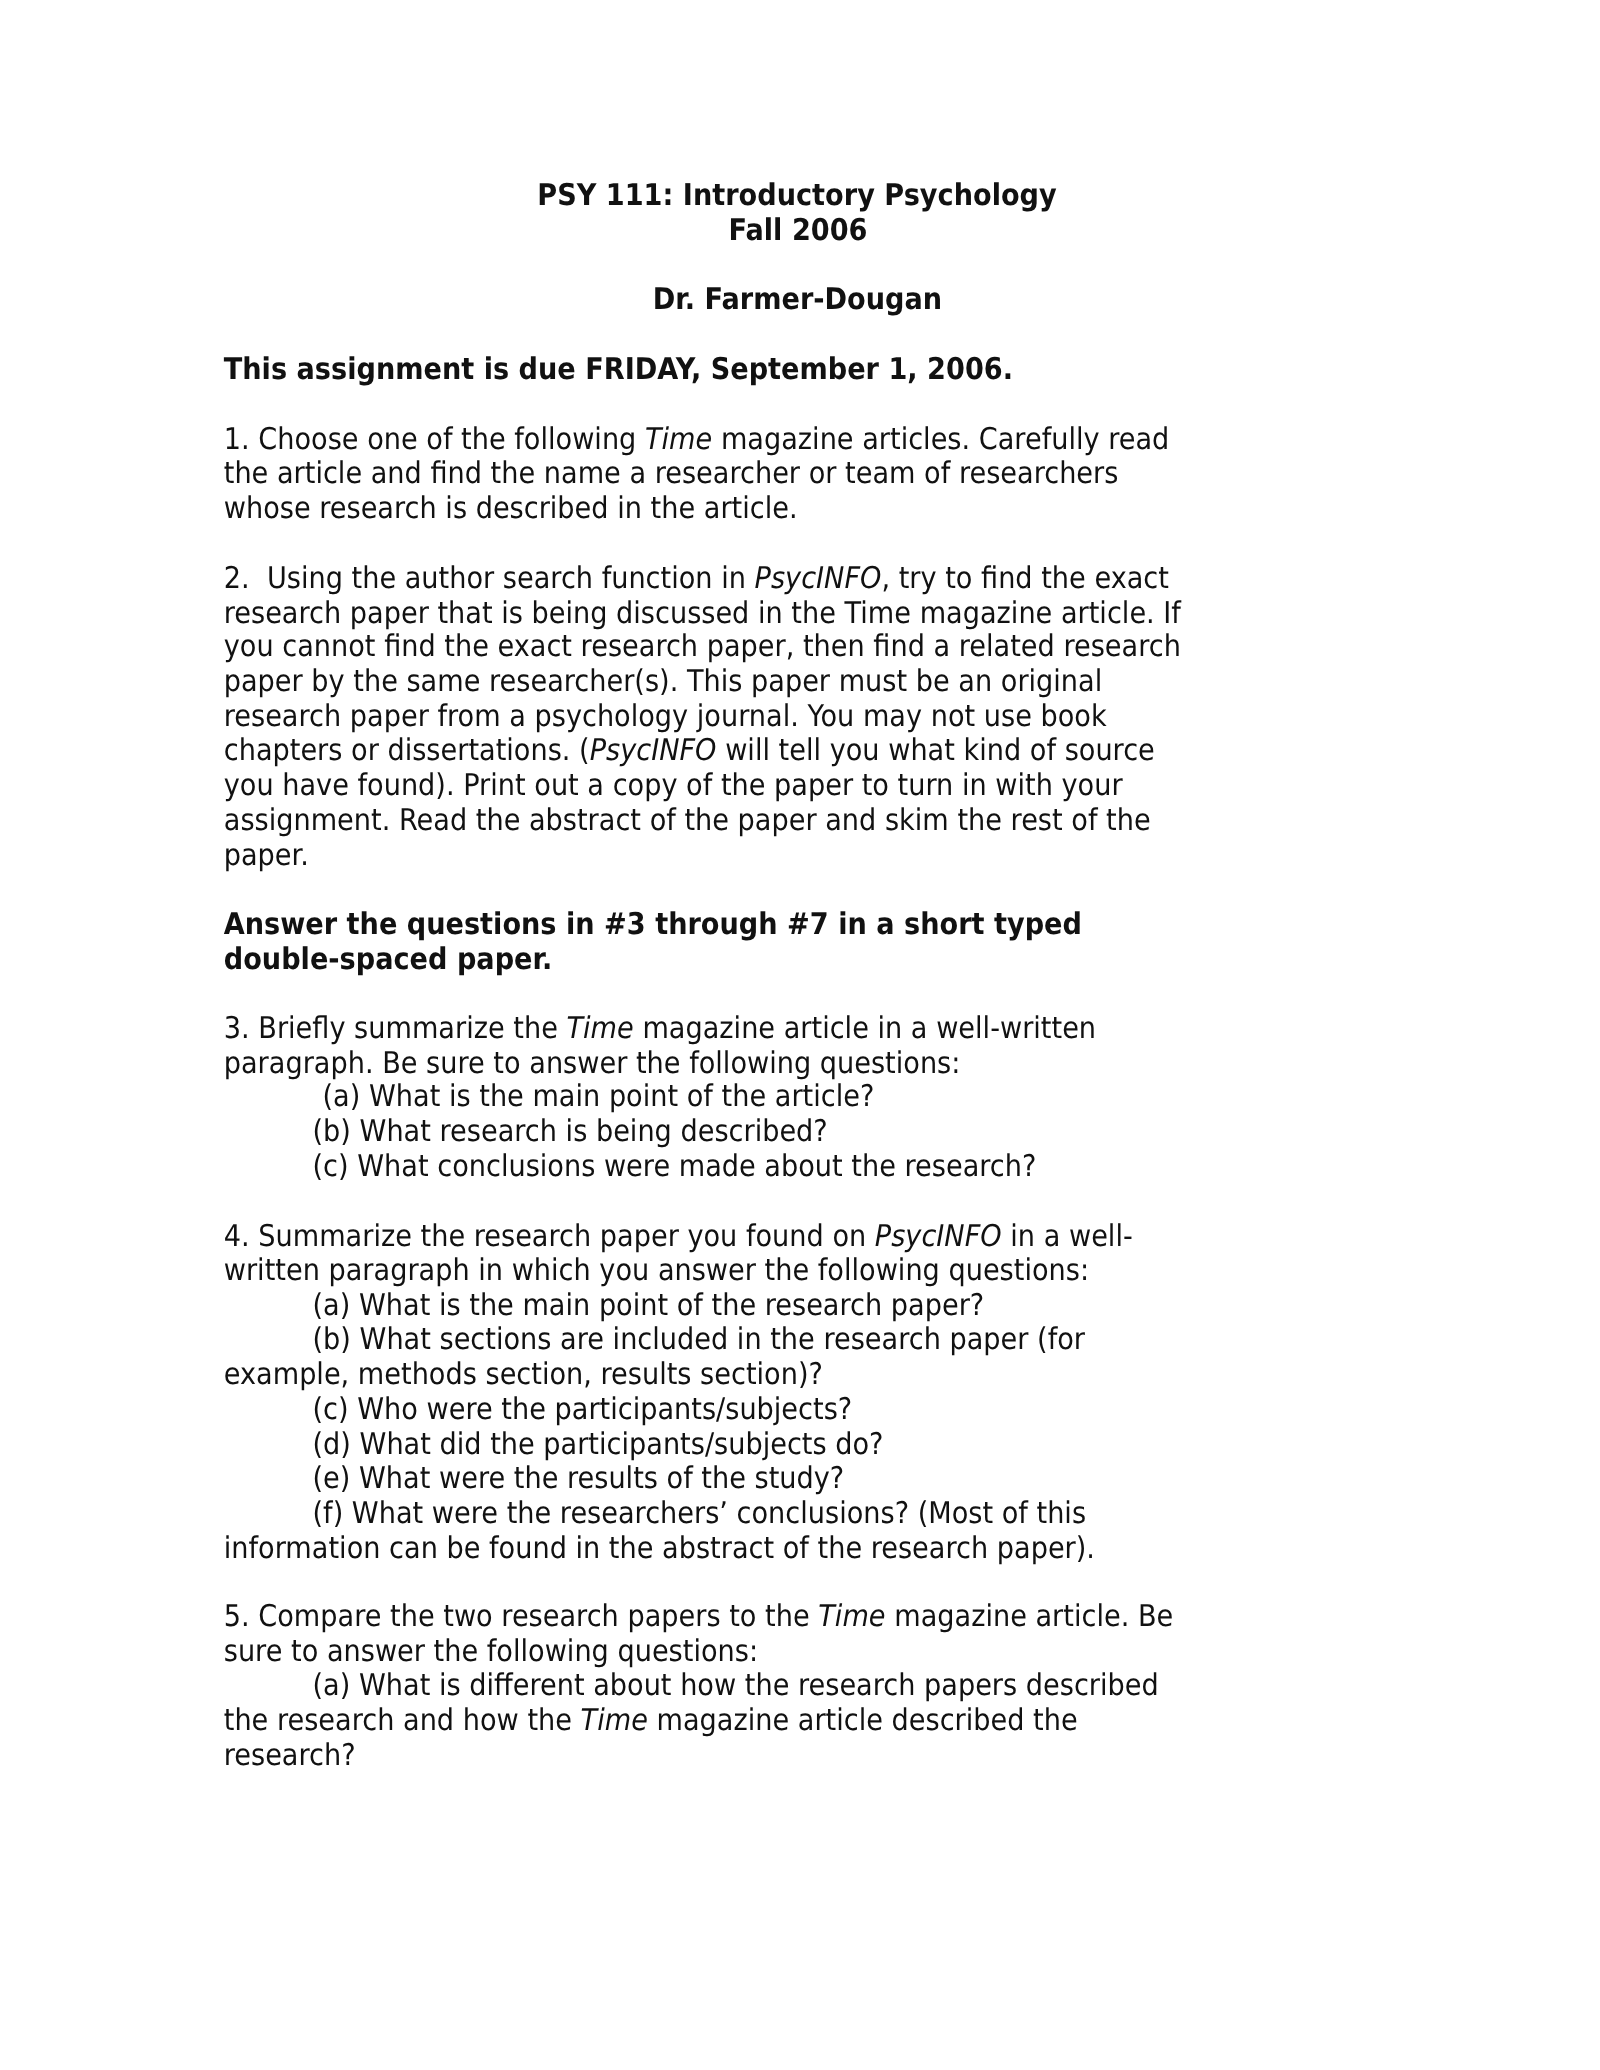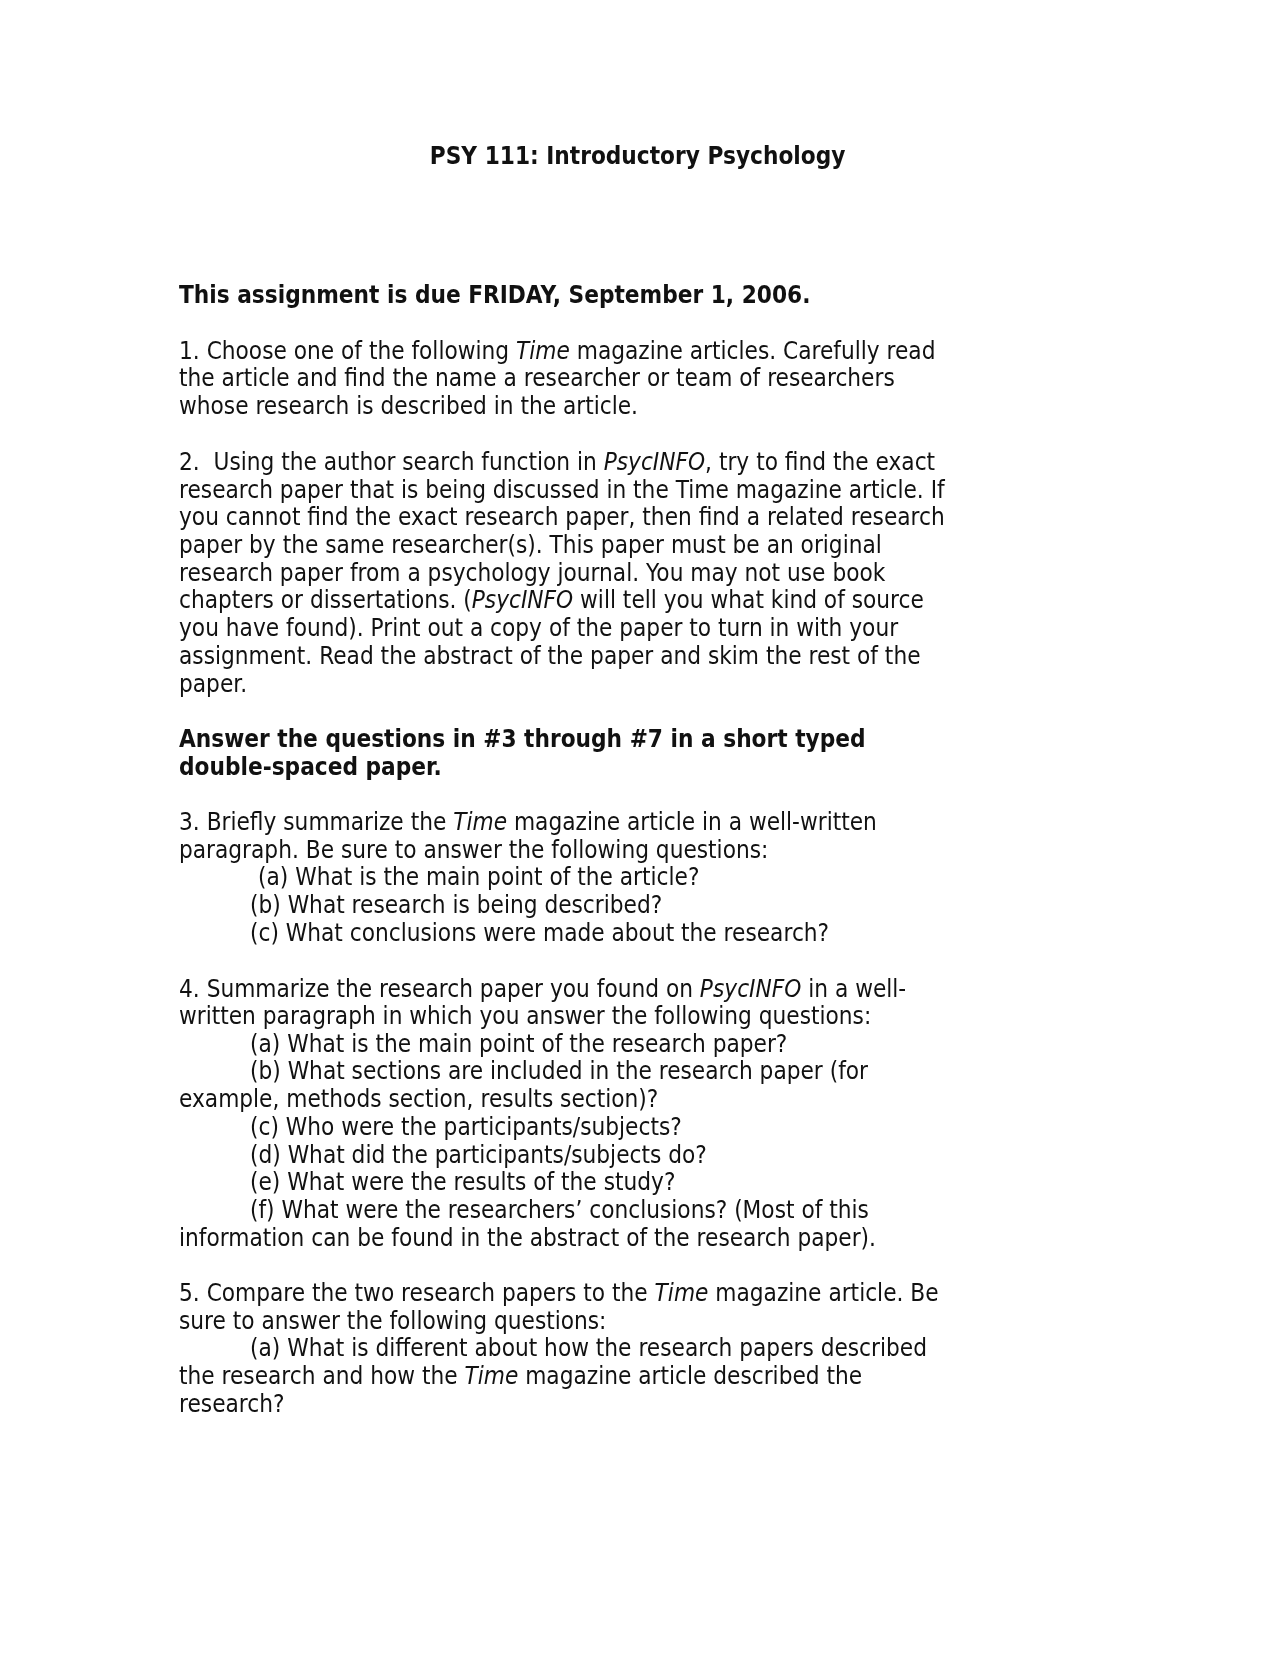--- a/index.html
+++ b/index.html
@@ -19,20 +19,22 @@
   .center span.inner { display: inline-block; transform: scaleX(0.905); transform-origin: 50% 0; }
   .bold { font-weight: bold; }
   em { font-style: italic; }
 </style>
 </head>
 <body>
 
 <div class="page">
 
   <div class="line center bold" style="top:142px"><span class="inner">PSY 111: Introductory Psychology</span></div>
+  <div class="line center bold" style="top:170px"><span class="inner">Fall 2006</span></div>
+  <div class="line center bold" style="top:225px"><span class="inner">Dr. Farmer-Dougan</span></div>
 
   <div class="line bold" style="left:179px; top:281px">This assignment is due FRIDAY, September 1, 2006.</div>
 
   <div class="line" style="left:179px; top:337px"><span>1. Choose one of the following </span><em>Time</em><span> magazine articles. Carefully read</span></div>
   <div class="line" style="left:179px; top:364px">the article and find the name a researcher or team of researchers</div>
   <div class="line" style="left:179px; top:392px">whose research is described in the article.</div>
 
   <div class="line" style="left:179px; top:448px"><span style="white-space:pre">2.  Using the author search function in </span><em>PsycINFO</em><span>, try to find the exact</span></div>
   <div class="line" style="left:179px; top:476px">research paper that is being discussed in the Time magazine article. If</div>
   <div class="line" style="left:179px; top:503px">you cannot find the exact research paper, then find a related research</div>

